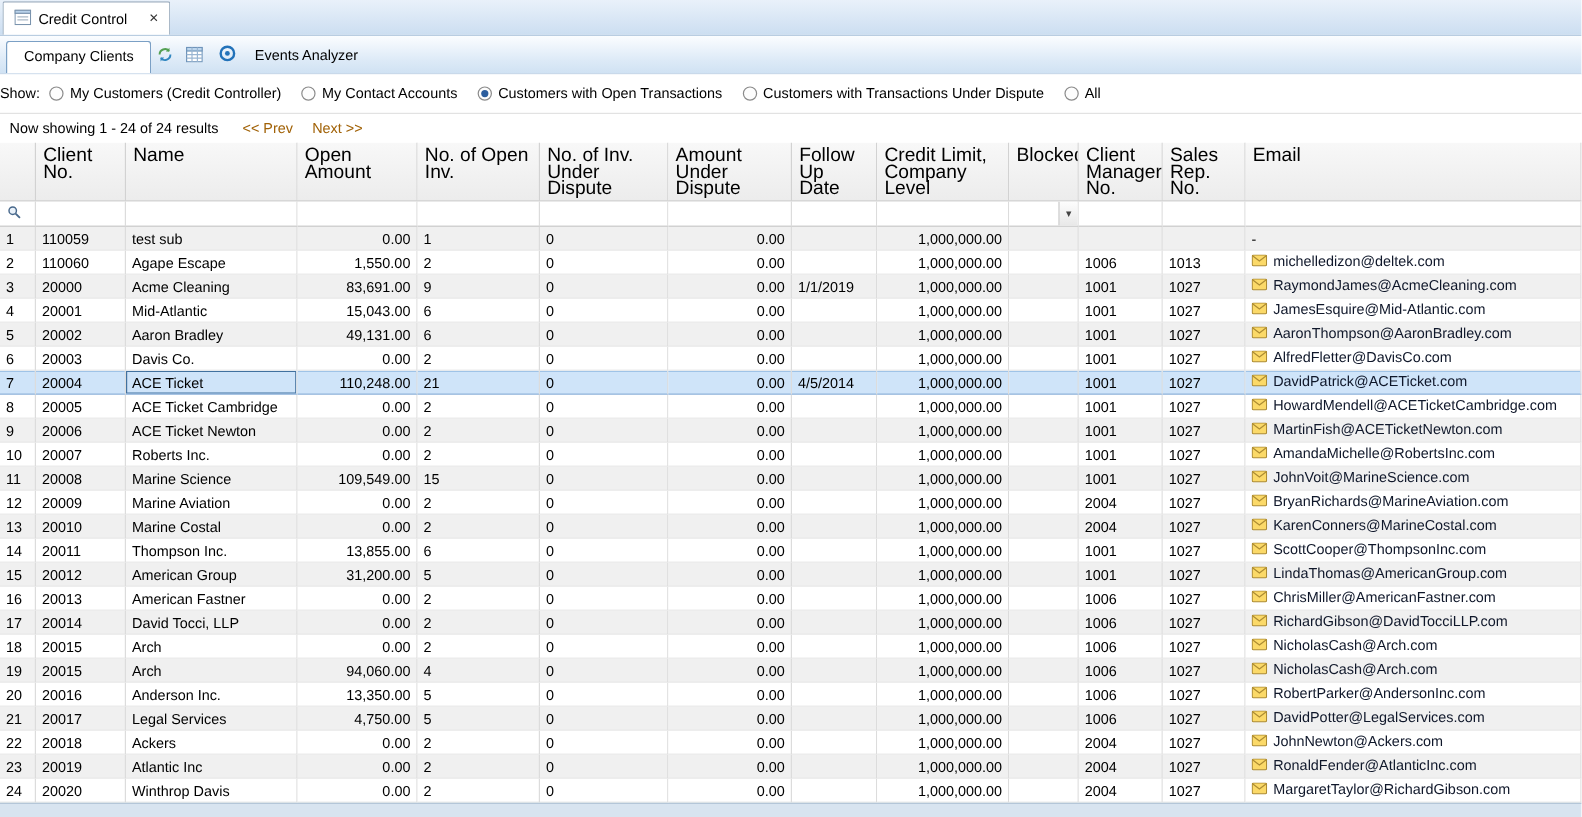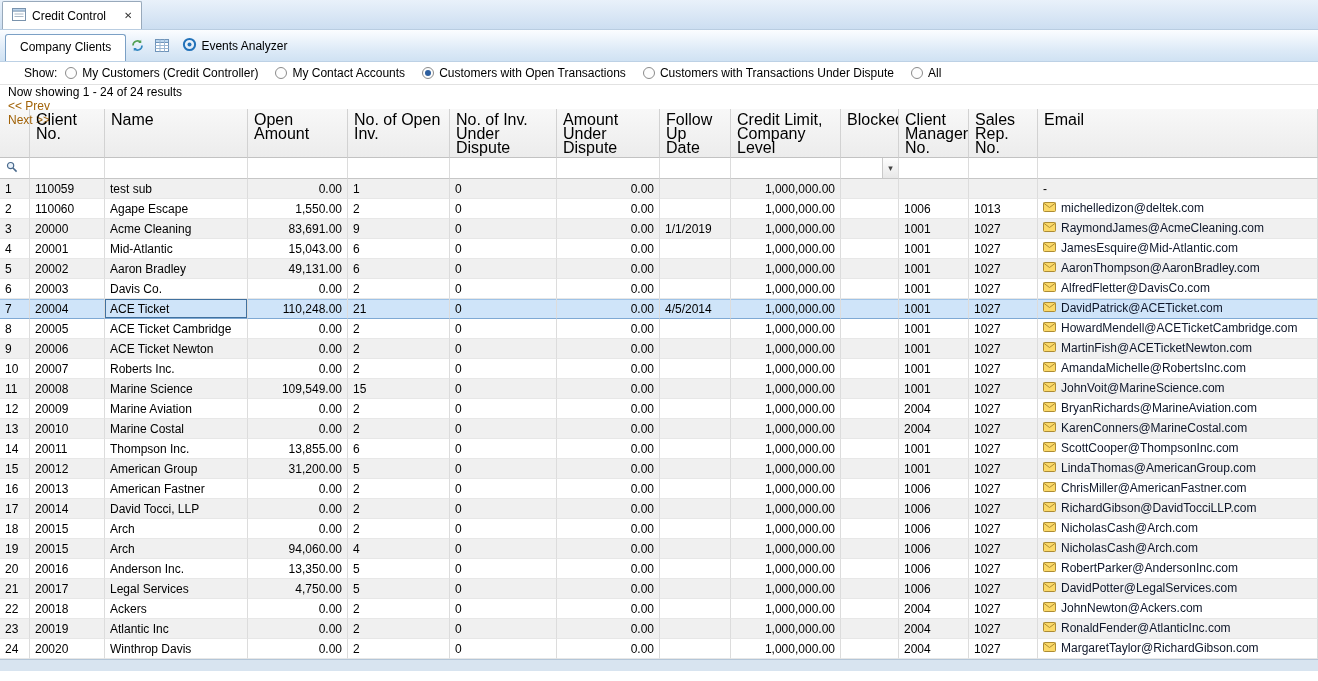--- a/index.html
+++ b/index.html
@@ -26,31 +26,31 @@
   .toolbar {
     height: 32px; background: linear-gradient(#fbfdff, #ddeaf7 65%, #d0e2f3);
     border-bottom: 1px solid #bdd1e5; display: flex; align-items: center;
   }
   .sub-tab {
     align-self: flex-end; height: 27px; line-height: 25px; background: #fff;
     border: 1px solid #7ba0c5; border-bottom: none; border-radius: 3px 3px 0 0;
     padding: 0 14px; margin-left: 5px; 
   }
   .tool-btn { width: 22px; height: 22px; display: flex; align-items: center; justify-content: center; margin-right: 3px; border-radius: 2px; }
-  .events-btn { display: flex; align-items: center; gap: 4px; margin-left: 6px; }
+  .events-btn { display: flex; align-items: center; gap: 15px; margin-left: 6px; }
 
   
-  .showbar { height: 23px; background: #fff; border-bottom: 1px solid #e2e2e2; display: flex; align-items: center; padding-left: 24px; text-align: center; }
+  .showbar { height: 33px; background: #fff; border-bottom: 1px solid #e2e2e2; display: flex; align-items: center; padding-left: 0; text-align: center; }
   .show-label { margin-right: 8px; }
   .radio-option { display: flex; align-items: center; margin-right: 17px; }
   .radio { width: 12px; height: 12px; border: 1px solid #8b8b8b; border-radius: 50%; background: #fdfdfd; margin-right: 5px; position: relative; flex: none; }
   .radio.on::after { content: ""; position: absolute; left: 2px; top: 2px; width: 6px; height: 6px; border-radius: 50%; background: #2c5e9e; }
 
   
-  .pagebar { height: 24px; background: #fff; display: flex; padding-left: 8px; flex-direction: column; }
+  .pagebar { height: 24px; background: #fff; display: flex; align-items: center; padding-left: 8px; }
   .pagebar .status { margin-right: 20px; }
   .page-link { color: #a16207; margin-right: 16px; }
 
   
   table { border-collapse: separate; border-spacing: 0; table-layout: fixed; width: 1318px; }
   th {
     font-weight: normal; text-align: left; vertical-align: top;
     background: linear-gradient(#f8f8f8, #ececec);
     border-right: 1px solid #d2d2d2; border-bottom: 1px solid #c2c2c2;
     padding: 4px 6px 0 6px; height: 49px; line-height: 14px; font-size: 16px;

